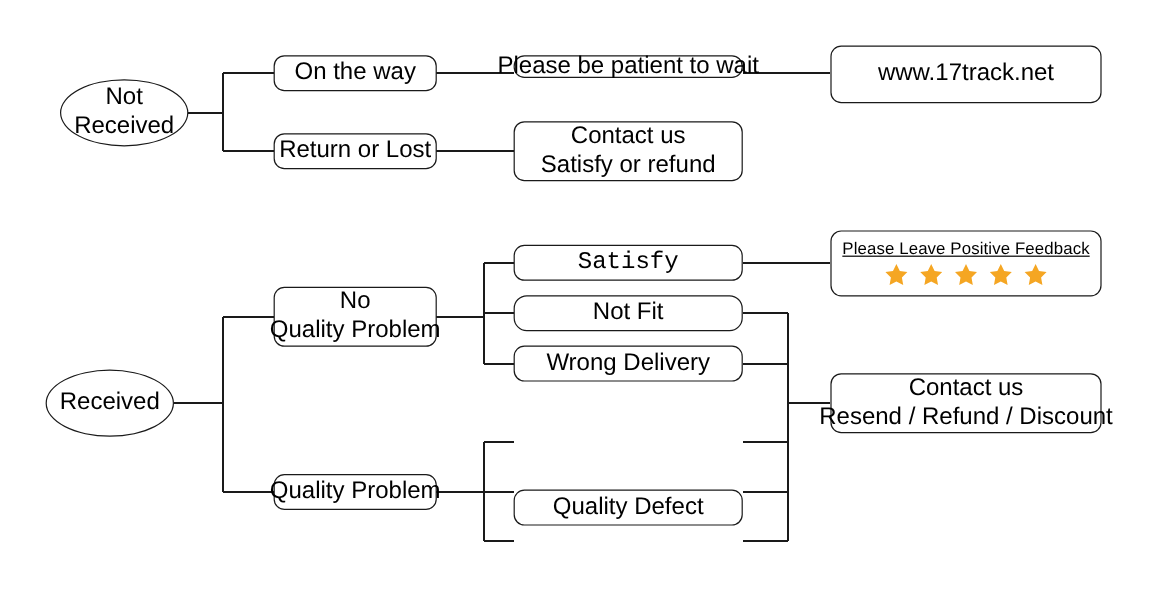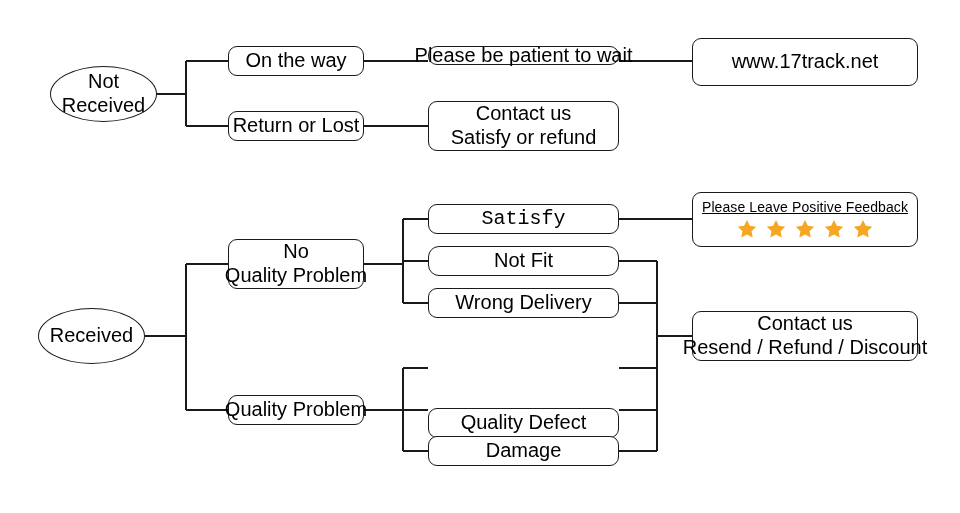--- a/index.html
+++ b/index.html
@@ -163,23 +163,20 @@
 
   <div class="node rounded t15" style="left:428px; top:288px; width:191px; height:30px;">
     <span class="ln">Wrong Delivery</span>
   </div>
 
 
   <div class="node rounded t15" style="left:428px; top:395px; width:191px; height:30px;margin-top:13px;">
     <span class="ln">Quality Defect</span>
   </div>
 
-  <div class="node rounded t15" style="left:428px; top:436px; width:191px; height:30px;">
-    <span class="ln">Damage</span>
-  </div>
 
   <div class="node rounded" style="left:692px; top:192px; width:226px; height:55px;">
     <span class="ln fb-title">Please Leave Positive Feedback</span>
     <span class="stars" id="star-row">
         <svg class="star" viewBox="0 0 24 24">
           <path d="M12 2.2 L15.1 8.5 L22 9.5 L17 14.4 L18.2 21.3 L12 18.0 L5.8 21.3 L7 14.4 L2 9.5 L8.9 8.5 Z" fill="#F5A623"></path>
         </svg>
         <svg class="star" viewBox="0 0 24 24">
           <path d="M12 2.2 L15.1 8.5 L22 9.5 L17 14.4 L18.2 21.3 L12 18.0 L5.8 21.3 L7 14.4 L2 9.5 L8.9 8.5 Z" fill="#F5A623"></path>
         </svg>

